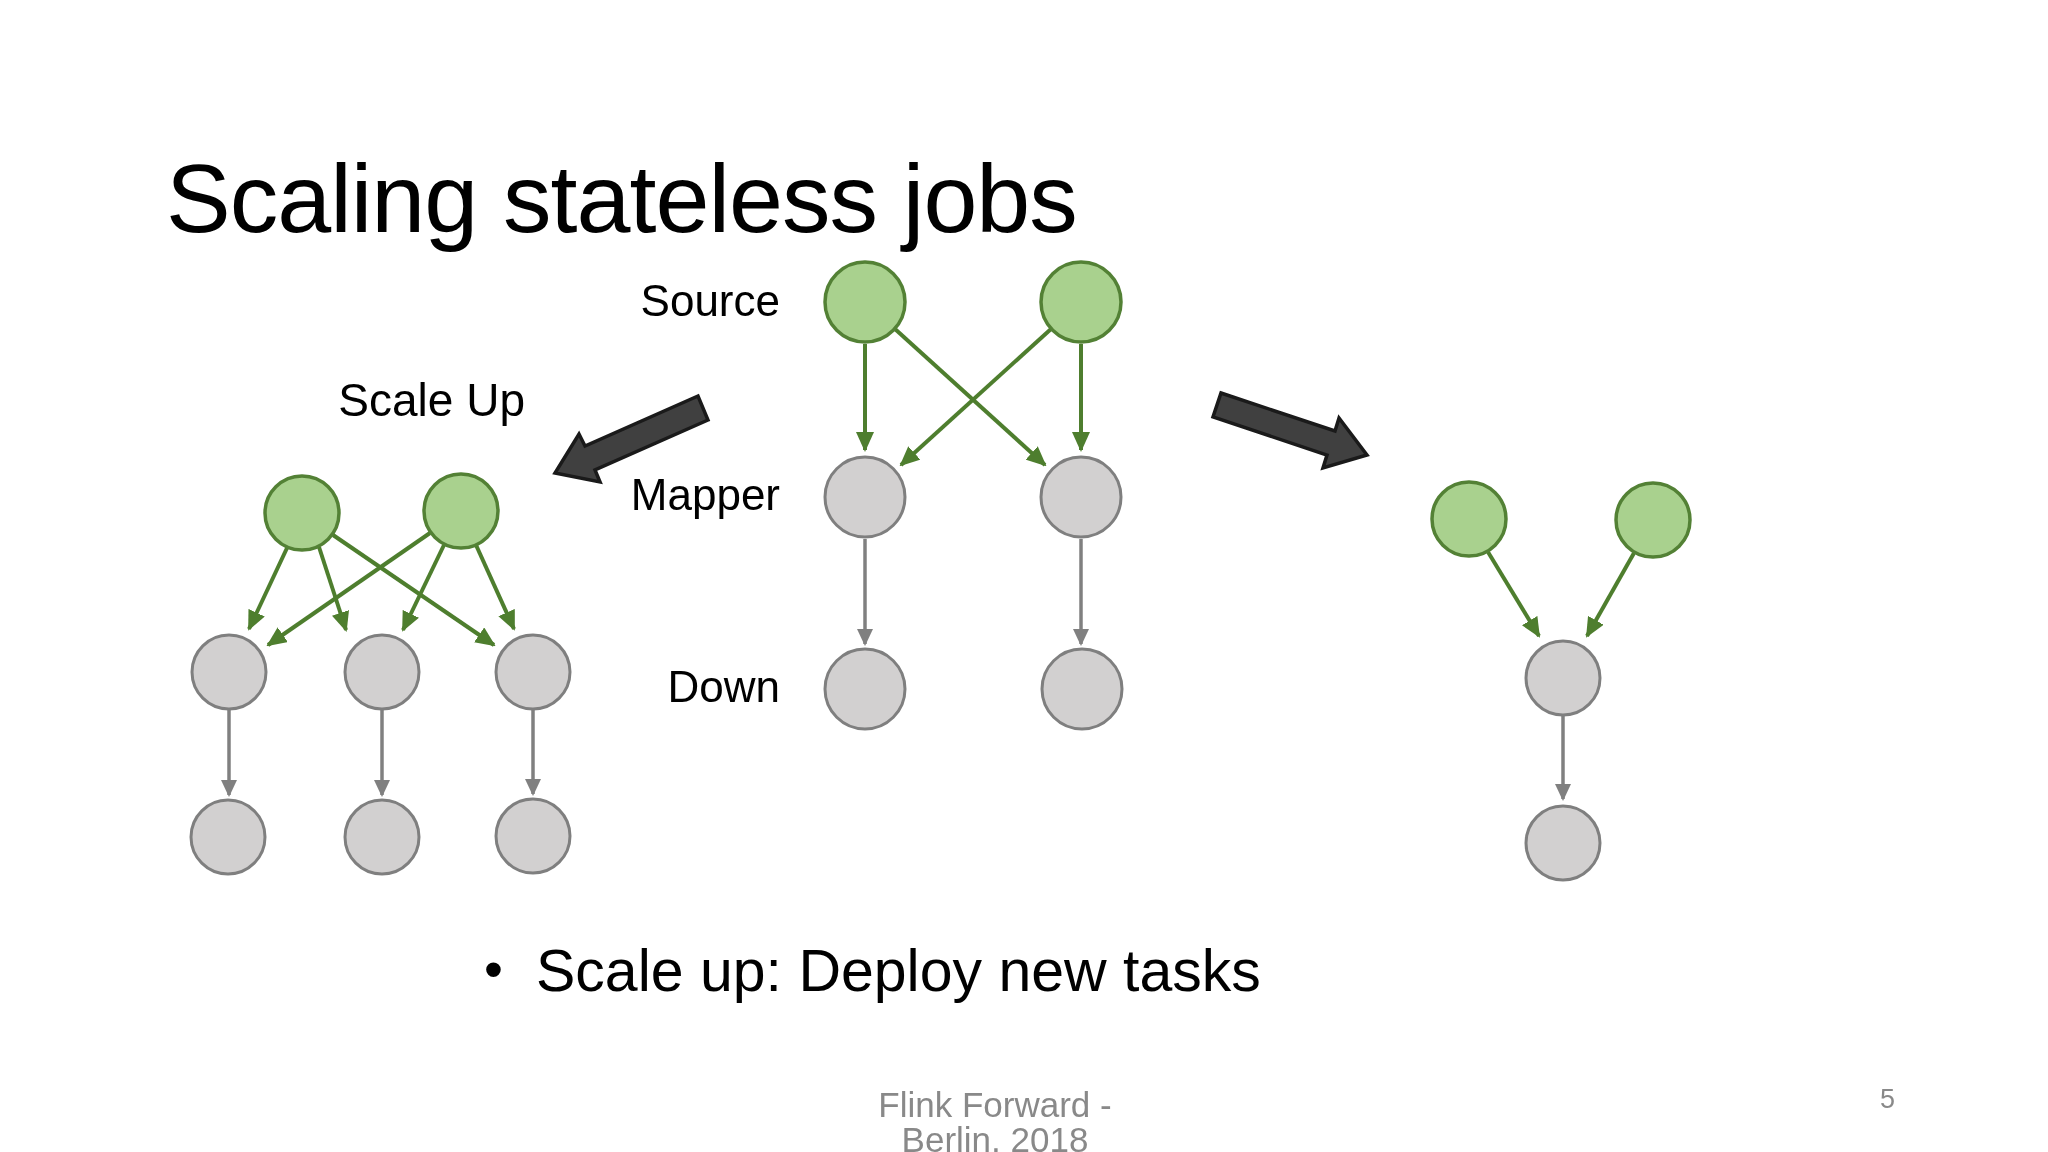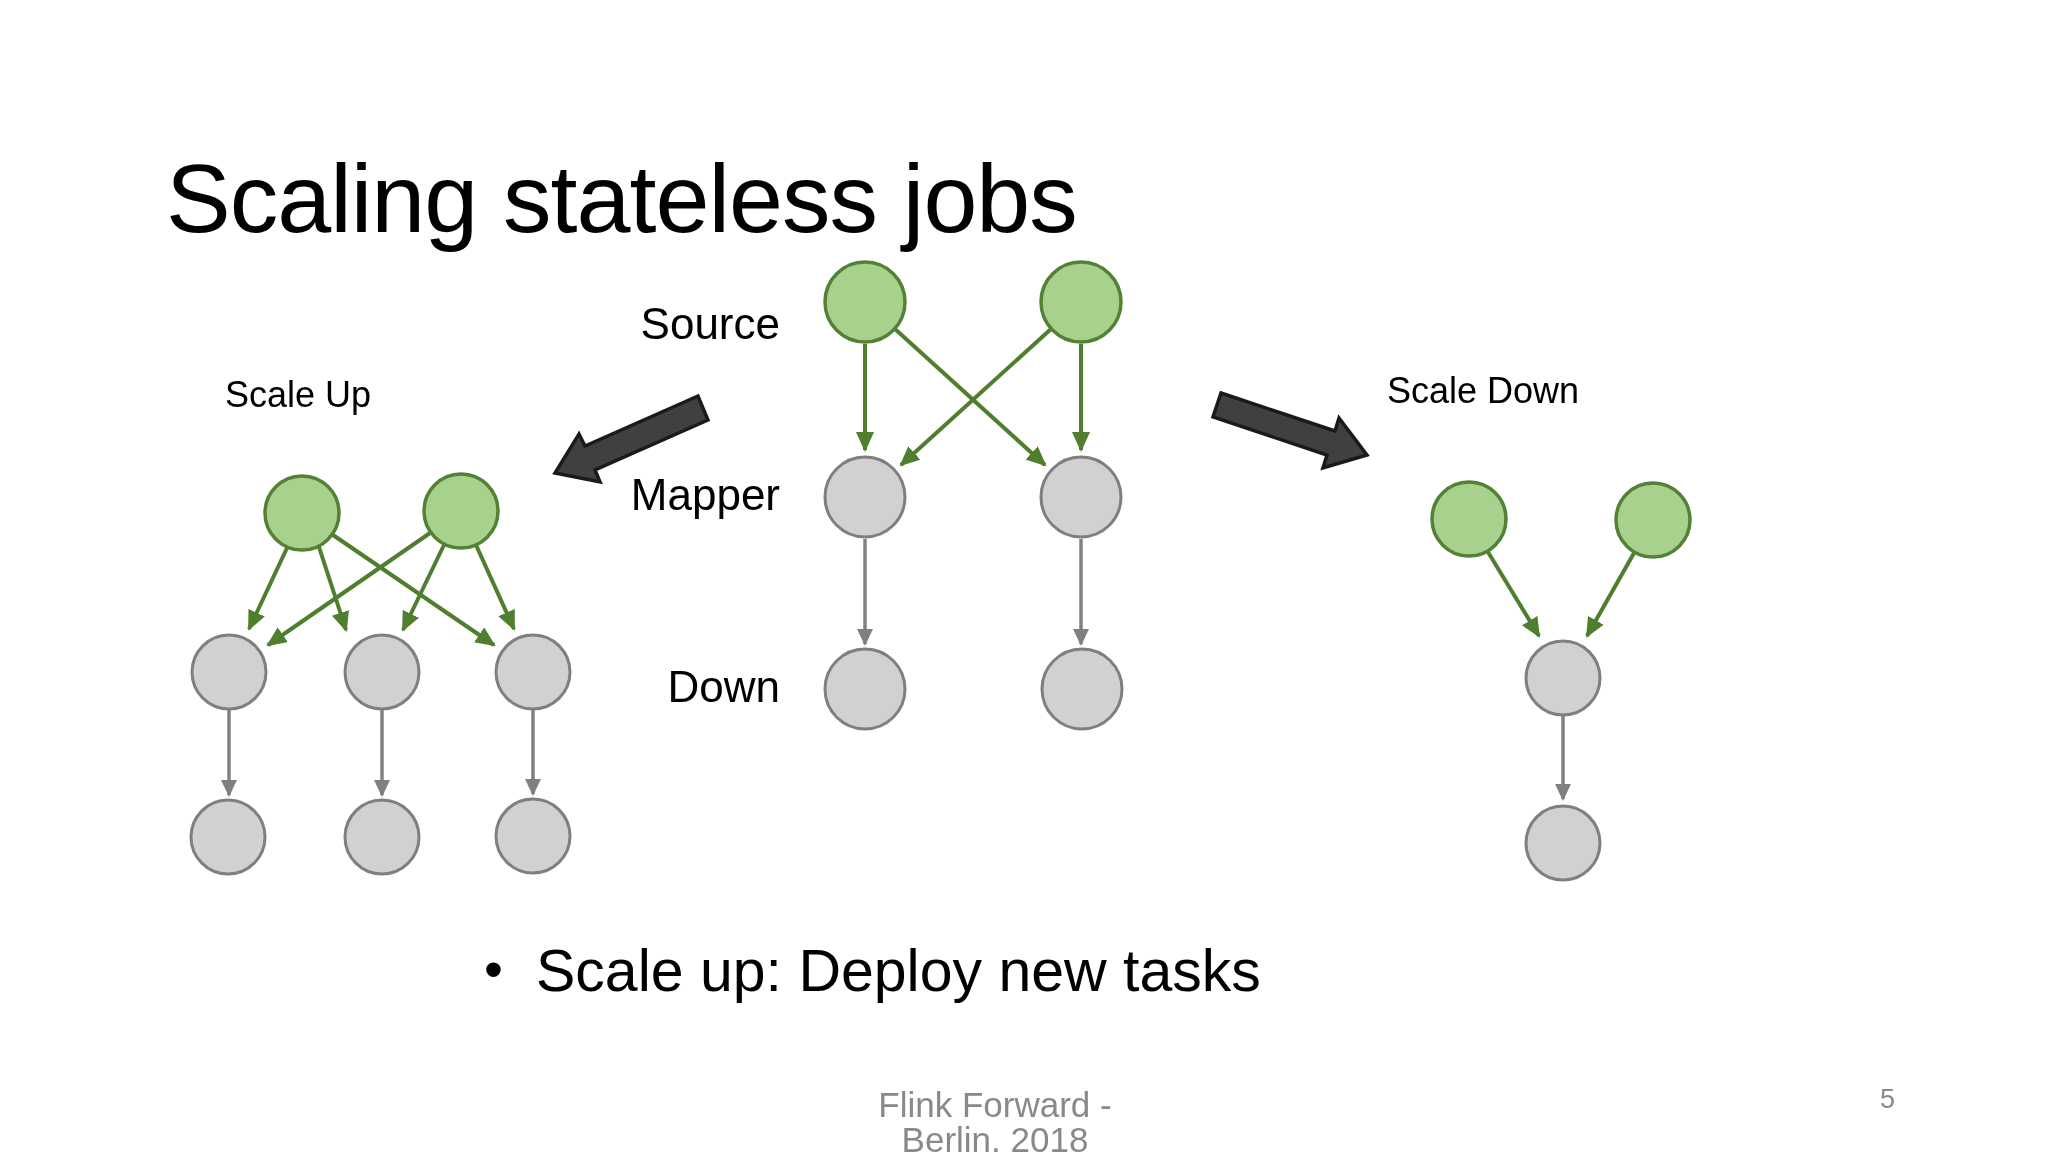--- a/index.html
+++ b/index.html
@@ -14,35 +14,35 @@
   .abs { position: absolute; }
   .slide-title {
     left: 150px; top: 134px;
     font-size: 97px; line-height: 1;
     font-weight: 400;
     color: var(--text, #000);
     letter-spacing: -1px;
     margin: 16px;
   }
   .group-label {
-    font-size: 36px; line-height: 1;
+    font-size: 46px; line-height: 1;
     color: var(--text, #000);
-    text-align: left;
+    text-align: right;
     width: 300px;
   }
   .scale-up-label   { left: 225px;  top: 377px; }
   .scale-down-label { left: 1387px; top: 373px; }
   .row-label {
     font-size: 44px; line-height: 1;
     color: var(--text, #000);
     text-align: right;
     width: 300px;
     left: 480px;
   }
-  .row-label-source { top: 302px; }
+  .row-label-source { top: 279px; }
   .row-label-mapper { top: 473px; }
   .row-label-sink   { top: 665px; }
   .diagram-svg { left: 0; top: 0; width: 2048px; height: 1152px; }
 
   .node-green { fill: var(--source-node-fill, #a9d18e); stroke: var(--source-node-stroke, #538135); stroke-width: 3.5; }
   .node-gray  { fill: var(--task-node-fill, #d2d0d0);  stroke: var(--task-node-stroke, #7f7f7f);  stroke-width: 3; }
   .edge-green { stroke: var(--green-arrow, #538135); stroke-width: 4; }
   .edge-gray  { stroke: var(--gray-arrow, #808080);  stroke-width: 3.5; }
   .ah-green   { fill: var(--green-arrow, #538135); }
   .ah-gray    { fill: var(--gray-arrow, #808080); }
@@ -81,21 +81,20 @@
   }
 </style>
 </head>
 <body>
 
 <div class="slide">
 
   <h1 class="abs slide-title">Scaling stateless jobs</h1>
 
   <div class="abs group-label scale-up-label">Scale Up</div>
-  <div class="abs group-label scale-down-label">Scale Down</div>
 
   <div class="abs row-label row-label-source">Source</div>
   <div class="abs row-label row-label-mapper">Mapper</div>
   <div class="abs row-label row-label-sink">Down</div>
 
   <svg class="abs diagram-svg" viewBox="0 0 2048 1152" aria-hidden="true">
     <defs>
       <marker id="ah-green" markerUnits="userSpaceOnUse" markerWidth="20" markerHeight="18" viewBox="0 0 20 18" refX="18" refY="9" orient="auto">
         <path class="ah-green" d="M0,0 L20,9 L0,18 Z"></path>
       </marker>

